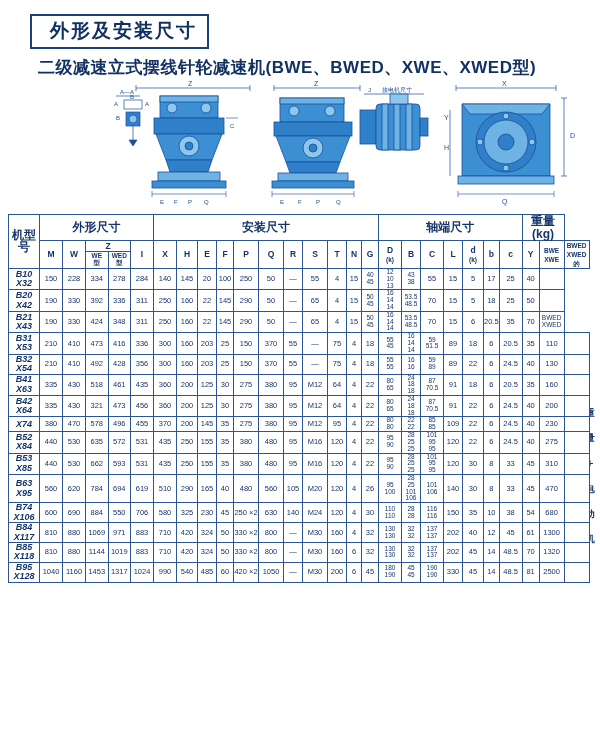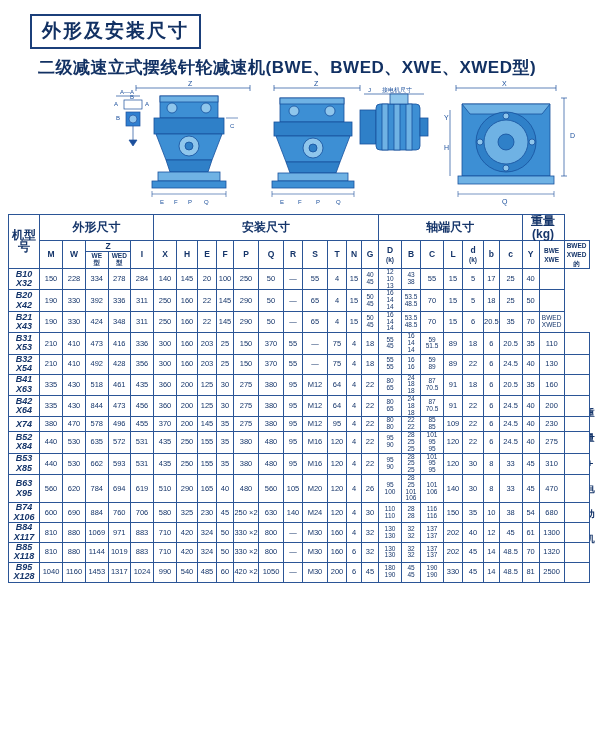--- a/index.html
+++ b/index.html
@@ -2,21 +2,21 @@
 <html><head>
 <meta charset="utf-8">
 <style>
   html,body{margin:0;padding:0;background:#ffffff;}
   body{width:600px;height:740px;font-family:"Liberation Sans","DejaVu Sans",sans-serif;color:#1a3a6b;}
   .page{position:relative;width:600px;height:740px;overflow:hidden;}
 
   
   .title-wrap{position:absolute;left:30px;top:14px;}
   .title-box{display:inline-block;border:2px solid #1b3f7a;padding:2px 10px 3px 10px;background:#fff;}
-  .title-box .t{font-size:19px;font-weight:bold;letter-spacing:2px;color:#123163;font-family:"DejaVu Sans",sans-serif;}
+  .title-box .t{font-size:19px;font-weight:bold;letter-spacing:2px;color:#123163;font-family:"DejaVu Sans",sans-serif;margin-left:8px;}
   .subtitle{position:absolute;left:38px;top:56px;font-size:17px;font-weight:bold;color:#123163;letter-spacing:0.5px;font-family:Liberation Sans, sans-serif;}
 
   
   .drawings{position:absolute;left:8px;top:80px;width:584px;height:128px;}
   .dwg{position:absolute;top:0;height:128px;}
   .dwg svg{display:block;}
 
   
   table.spec{position:absolute;left:8px;top:214px;border-collapse:collapse;font-size:7.5px;color:#15356a;
              font-family:"Liberation Sans",sans-serif;background:#fff;}
@@ -392,21 +392,21 @@
           <td>6</td>
           <td>20.5</td>
           <td>35</td>
           <td>160</td>
           <td></td>
         </tr>
         <tr>
           <td class="model">B42<br>X64</td>
           <td>335</td>
           <td>430</td>
-          <td>844</td>
+          <td>321</td>
           <td>473</td>
           <td>456</td>
           <td>360</td>
           <td>200</td>
           <td>125</td>
           <td>30</td>
           <td>275</td>
           <td>380</td>
           <td>95</td>
           <td>M12</td>
@@ -538,21 +538,21 @@
           <td>33</td>
           <td>45</td>
           <td>470</td>
           <td></td>
         </tr>
         <tr>
           <td class="model">B74<br>X106</td>
           <td>600</td>
           <td>690</td>
           <td>884</td>
-          <td>760</td>
+          <td>550</td>
           <td>706</td>
           <td>580</td>
           <td>325</td>
           <td>230</td>
           <td>45</td>
           <td>250 ×2</td>
           <td>630</td>
           <td>140</td>
           <td>M24</td>
           <td>120</td>

